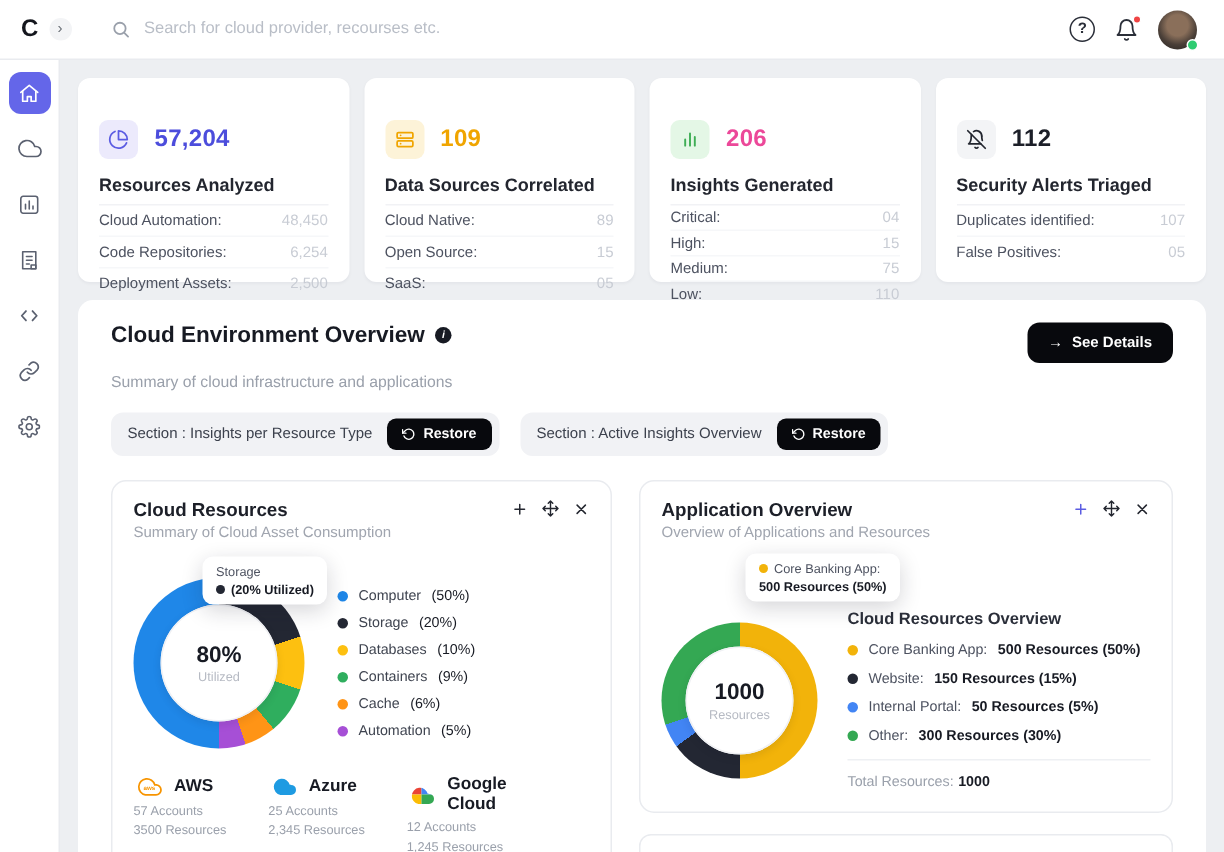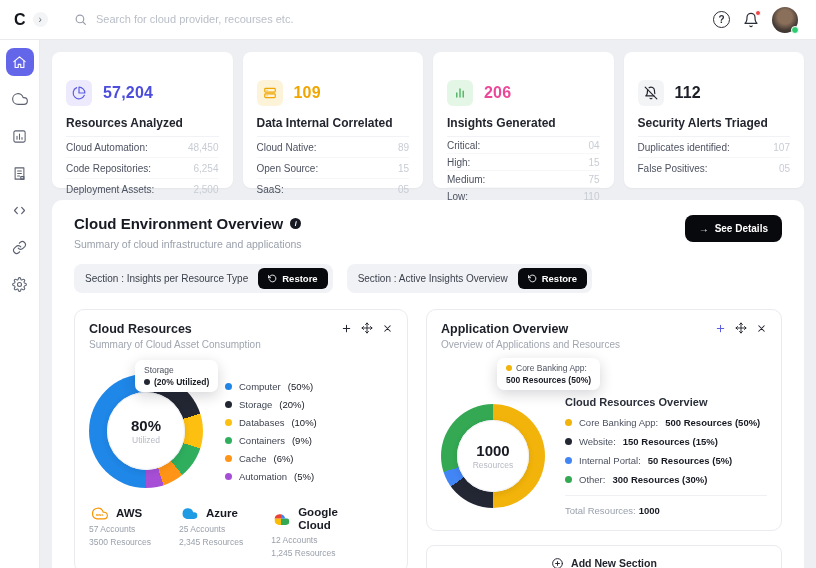--- a/index.html
+++ b/index.html
@@ -60,21 +60,21 @@
   .stat-row .lbl{color:#4d5260}
   .stat-row .val{color:#c8ccd4}
   .tight .stat-row{padding:2.5px 0}
 
   
   .overview{margin-top:12px;background:#fff;border-radius:10px;padding:15px 22px 22px;height:420px}
   .ov-head{display:flex;justify-content:space-between;align-items:flex-start}
   .ov-title{font-size:15px;font-weight:800;color:#171a23;display:flex;align-items:center;gap:7px}
   .info{width:11px;height:11px;border-radius:50%;background:#171a23;color:#fff;font-size:7px;
         font-weight:700;display:flex;align-items:center;justify-content:center;font-style:italic}
-  .ov-sub{margin-top:6px;font-size:10.5px;color:#9aa0ab}
+  .ov-sub{margin-top:17px;font-size:10.5px;color:#9aa0ab}
   .see-details{display:flex;align-items:center;gap:6px;background:#08090d;color:#fff;border:none;
         font-family:inherit;font-size:10px;font-weight:600;padding:8px 14px;border-radius:8px;cursor:pointer}
   .chips{display:flex;gap:14px;margin-top:14px}
   .chip{display:flex;align-items:center;gap:10px;background:#f1f2f5;border-radius:8px;padding:4px 5px 4px 11px}
   .chip-lbl{font-size:10px;color:#3c414d}
   .restore{display:flex;align-items:center;gap:5px;background:#08090d;color:#fff;border:none;
         font-family:inherit;font-size:9.5px;font-weight:600;padding:5px 10px;border-radius:6px;cursor:pointer}
   .restore svg{stroke:#fff}
 
   .panels{display:flex;gap:18px;margin-top:16px;align-items:flex-start}
@@ -251,21 +251,21 @@
         <div class="stat-head">
           <span class="stat-ic ic-amber">
             <svg width="14" height="14" viewBox="0 0 24 24" fill="none" stroke="currentColor" stroke-width="2" stroke-linecap="round">
                 <rect x="3" y="4" width="18" height="6.5" rx="1.5"></rect>
                 <rect x="3" y="13.5" width="18" height="6.5" rx="1.5"></rect>
                 <path d="M7 7.25h.01M7 16.75h.01"></path>
               </svg>
           </span>
           <span class="stat-val" style="color: rgb(240, 165, 0);">109</span>
         </div>
-        <div class="stat-title">Data Internal Correlated</div>
+        <div class="stat-title">Data Sources Correlated</div>
         <div class="stat-rows">
           <div class="stat-row">
               <span class="lbl">Cloud Native:</span>
               <span class="val">89</span>
             </div>
           <div class="stat-row">
               <span class="lbl">Open Source:</span>
               <span class="val">15</span>
             </div>
           <div class="stat-row">

